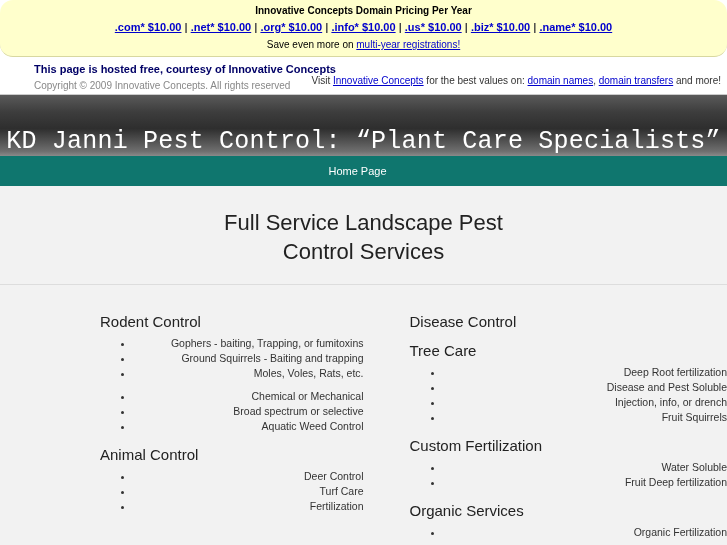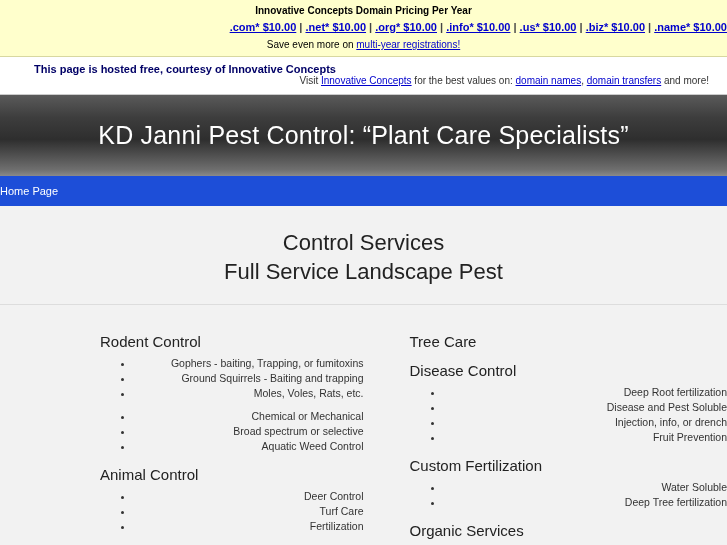--- a/index.html
+++ b/index.html
@@ -13,34 +13,34 @@
     background: #ffffff;
     overflow: hidden;
   }
 
   
   .ad-banner {
     background: #ffffcc;
     border-bottom: 1px solid #d8d8a0;
     text-align: center;
     padding: 4px 0 5px 0;
+    border-radius: 13px;
   }
   .ad-title {
     font-size: 10px;
     color: #000000;
     font-weight: bold;
     line-height: 13px;
   }
   .ad-prices {
     font-size: 11px;
     font-weight: bold;
     line-height: 16px;
     color: #000000;
     margin-top: 2px;
-    text-align: right;
   }
   .ad-prices a {
     color: #0000cc;
     text-decoration: underline;
   }
   .ad-prices .sep {
     color: #444;
     font-weight: bold;
   }
   .ad-save {
@@ -78,53 +78,54 @@
     text-decoration: none;
   }
   .host-copy {
     font-size: 10px;
     color: #888888;
     line-height: 13px;
     margin-top: 3px;
   }
   .host-right {
     position: absolute;
-    right: 18px;
+    right: 6px;
     top: 18px;
     font-size: 10px;
     color: #333333;
   }
   .host-right a {
     color: #0000cc;
     text-decoration: underline;
   }
 
   
   .header-band {
-    height: 81px;
+    height: 61px;
     background: linear-gradient(to bottom, #5a5a5a 0%, #3d3d3d 28%, #2e2e2e 55%, #6e6e6e 92%, #8a8a8a 100%);
     display: flex;
-    align-items: center;
+    align-items: flex-end;
     justify-content: center;
+    font-family: Liberation Mono, monospace;
   }
   .site-title {
     color: #ffffff;
     font-size: 25px;
     font-weight: normal;
     letter-spacing: 0.2px;
     text-align: center;
   }
 
   
   .nav-bar {
     height: 30px;
-    background: #1d4ed8;
+    background: #0f766e;
     display: flex;
     align-items: center;
-    justify-content: flex-start;
+    justify-content: center;
     padding-right: 12px;
   }
   .nav-item {
     color: #ffffff;
     font-size: 11px;
     text-decoration: none;
   }
 
   
   .content {
@@ -188,39 +189,40 @@
   <div class="ad-save">
     <span>Save even more on </span><a href="#">multi-year registrations!</a>
   </div>
 </div>
 
 <div class="host-strip">
   <div class="host-left">
     <div class="host-headline">
       <a href="#">This page is hosted free, courtesy of Innovative Concepts</a>
     </div>
+    <div class="host-copy">Copyright © 2009 Innovative Concepts. All rights reserved</div>
   </div>
   <div class="host-right">
     <span>Visit </span><a href="#">Innovative Concepts</a><span> for the best values on: </span><a href="#">domain names</a><span>, </span><a href="#">domain transfers</a><span> and more!</span>
   </div>
 </div>
 
 <div class="header-band">
   <div class="site-title">KD Janni Pest Control: “Plant Care Specialists”</div>
 </div>
 
 <div class="nav-bar">
   <a href="#" class="nav-item">Home Page</a>
 </div>
 
 <div class="content">
 
   <div class="page-heading">
+    <span class="line">Full Service Landscape Pest</span>
     <span class="line">Control Services</span>
-    <span class="line">Full Service Landscape Pest</span>
   </div>
 
   <div class="columns">
 
     <div class="col col-left">
 
       <h2 class="section-title">Rodent Control</h2>
       <ul class="items">
         <li>Gophers -  baiting, Trapping, or fumitoxins</li>
         <li>Ground Squirrels - Baiting and trapping</li>
@@ -238,34 +240,34 @@
         <li>Deer Control</li>
         <li>Turf Care</li>
         <li>Fertilization</li>
 
       </ul>
 
     </div>
 
     <div class="col col-right">
 
+      <h2 class="section-title">Disease Control</h2>
+
       <h2 class="section-title">Tree Care</h2>
-
-      <h2 class="section-title">Disease Control</h2>
       <ul class="items">
         <li>Deep Root fertilization</li>
         <li>Disease and Pest Soluble</li>
         <li>Injection, info, or drench</li>
-        <li>Fruit Prevention</li>
+        <li>Fruit Squirrels</li>
       </ul>
 
       <h2 class="section-title">Custom Fertilization</h2>
       <ul class="items">
         <li>Water Soluble</li>
-        <li>Deep Tree fertilization</li>
+        <li>Fruit Deep fertilization</li>
       </ul>
 
       <h2 class="section-title">Organic Services</h2>
       <ul class="items">
         <li>Organic Fertilization</li>
       </ul>
 
     </div>
 
   </div>

